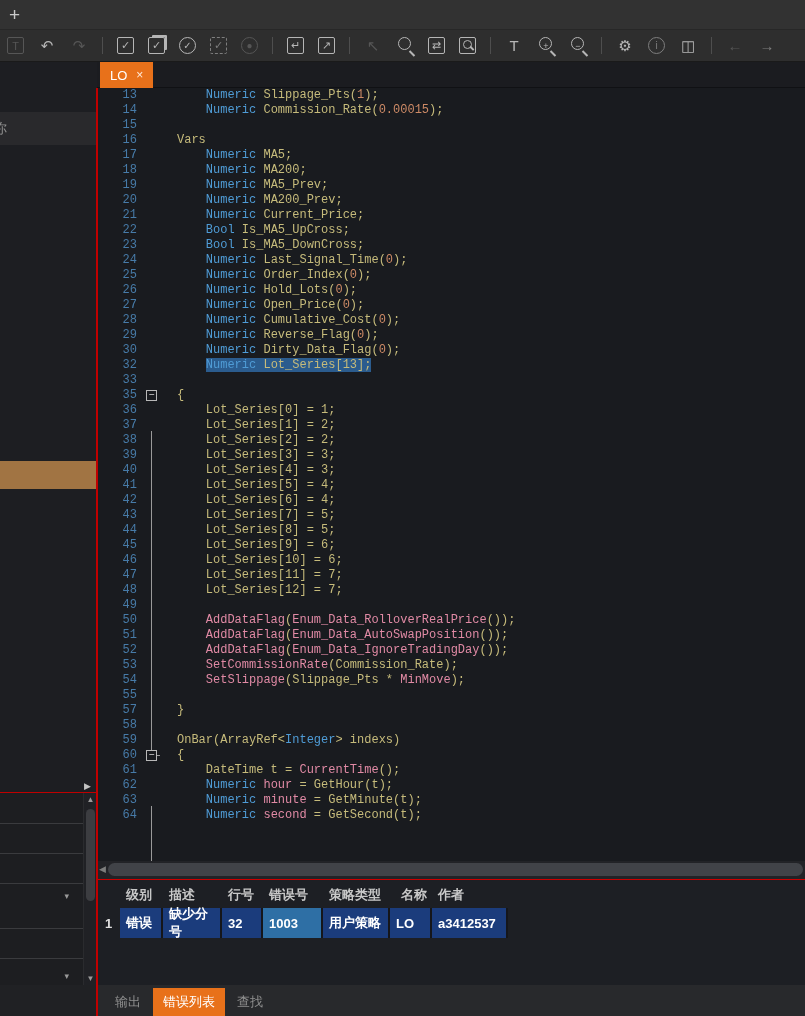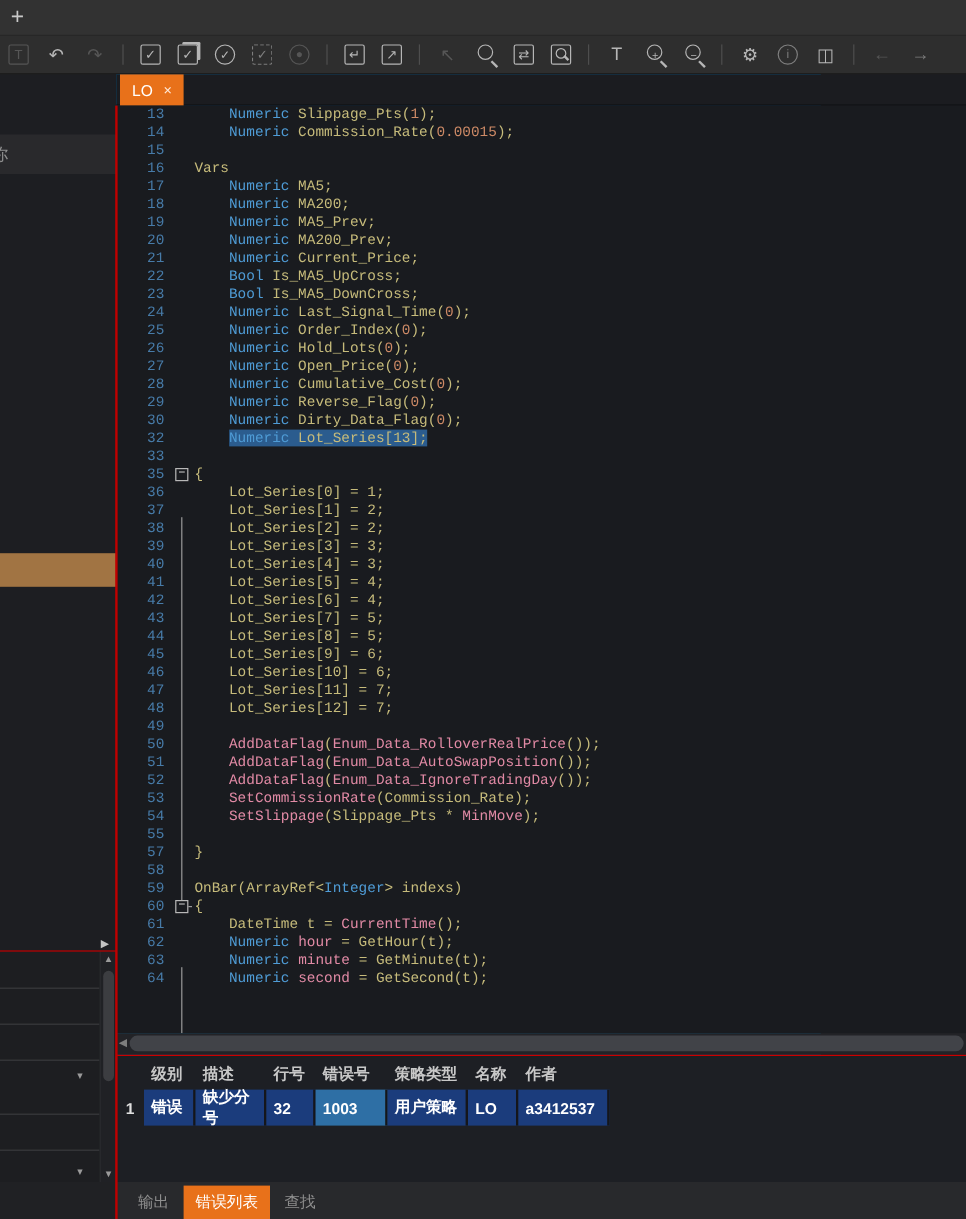--- a/index.html
+++ b/index.html
@@ -33,31 +33,31 @@
   .prop-panel{position:absolute;left:0;top:731px;width:97px;height:192px;background:#1d1e21;}
   .prop-rows{position:absolute;left:0;top:0;width:83px;height:192px;}
   .prop-sep{position:absolute;left:0;width:83px;height:1px;background:#3a3b3e;}
   .prop-dd{position:absolute;color:#9a9a9a;font-size:9px;right:14px;}
   .prop-scroll{position:absolute;right:0;top:0;width:14px;height:192px;background:#202125;border-left:1px solid #2a2b2e;box-sizing:border-box;}
   .ps-up,.ps-down{position:absolute;left:0;width:13px;text-align:center;color:#9a9a9a;font-size:8px;}
   .ps-up{top:2px;} .ps-down{bottom:2px;}
   .ps-thumb{position:absolute;left:2px;top:16px;width:9px;height:92px;background:#3c3d41;border-radius:5px;}
   .side-strip{position:absolute;left:0;top:923px;width:97px;height:31px;background:#202124;}
   
-  .content{position:absolute;left:97px;top:0;width:587px;height:954px;background:#0369a1;}
+  .content{position:absolute;left:97px;top:0;width:587px;height:954px;background:#eab308;}
   .tabbar{position:absolute;left:0;top:0;width:708px;height:26px;background:#1b1c20;border-bottom:1px solid #101114;box-sizing:border-box;display:flex;}
   .etab{height:26px;background:#e8711a;color:#fff;font-size:13px;display:flex;align-items:center;padding:0 10px;margin-left:3px;gap:9px;}
   .etab .x{font-size:12px;color:#ffe9d8;cursor:pointer;}
   
   .editor{position:absolute;left:0;top:26px;width:708px;height:773px;background:#191b1f;overflow:hidden;font-family:Liberation Mono, monospace;font-size:12px;}
   .cl{height:15px;line-height:15px;display:flex;white-space:pre;}
   .ln{width:46px;flex:none;text-align:right;padding-right:6px;box-sizing:border-box;color:#477ba8;}
   .foldcol{width:19px;flex:none;position:relative;}
   .foldbox{position:absolute;left:3px;top:2px;width:11px;height:11px;border:1px solid #b8b8b8;background:#191b1f;color:#dcdcdc;font-size:10px;line-height:9px;text-align:center;box-sizing:border-box;z-index:2;}
-  .code{flex:1;color:#c6bb7b;}
+  .code{flex:1;color:#c6bb7b;margin-left:15px;}
   .code .k{color:#4f9cd6;} .code .i{color:#c6bb7b;} .code .f{color:#e18aa5;}
   .code .n{color:#cd8a66;} .code .s{color:#d2806a;}
   .code .sel{background:#2b5c8e;}
   .foldline{position:absolute;width:1px;background:#9a9a9a;left:54px;z-index:1;}
   .foldcorner{position:absolute;height:1px;background:#9a9a9a;left:54px;width:9px;z-index:1;}
   
   .hscroll{position:absolute;left:0;top:799px;width:708px;height:18px;background:#222327;}
   .hs-left{position:absolute;left:2px;top:3px;color:#7d7d7d;font-size:9px;}
   .hs-thumb{position:absolute;left:11px;top:2px;width:695px;height:13px;background:#414348;border-radius:7px;}
   
@@ -214,21 +214,21 @@
       </div>
 
       <div class="errpanel" id="errpanel">
           <div class="ehead">
             <span class="hc" style="width: 23px;"></span>
             <span class="hc" style="width: 43px;">级别</span>
             <span class="hc" style="width: 59px;">描述</span>
             <span class="hc" style="width: 41px;">行号</span>
             <span class="hc" style="width: 60px;">错误号</span>
             <span class="hc" style="width: 67px;">策略类型</span>
-            <span class="hc" style="width: 42px;">名称</span>
+            <span class="hc" style="width: 42px; text-align: center;">名称</span>
             <span class="hc" style="width: 76px;">作者</span>
           </div>
           <div class="erow">
             <span class="idx">1</span>
             <span class="dc" style="width: 43px;">错误</span>
             <span class="dc" style="width: 59px;">缺少分号</span>
             <span class="dc" style="width: 41px;">32</span>
             <span class="dc hl" style="width: 60px;">1003</span>
             <span class="dc" style="width: 67px;">用户策略</span>
             <span class="dc" style="width: 42px;">LO</span>

